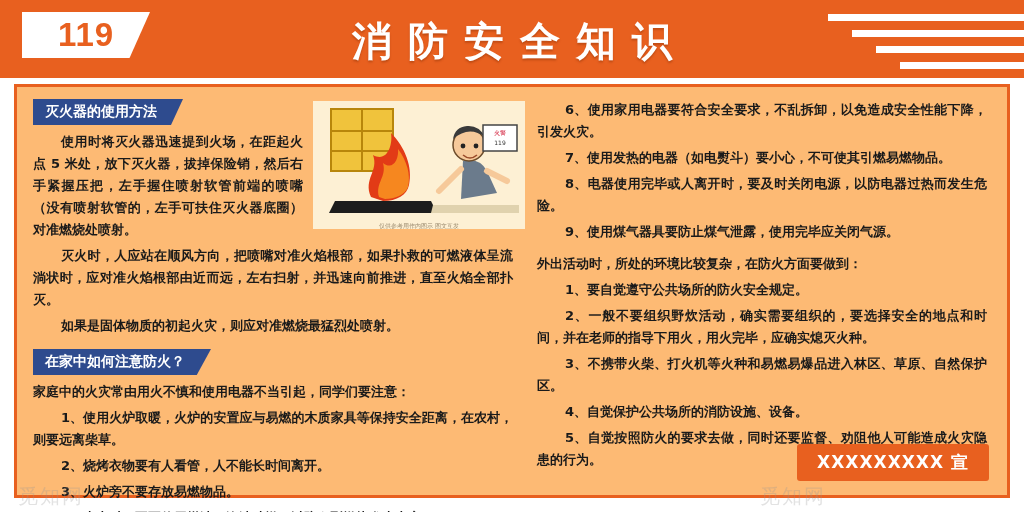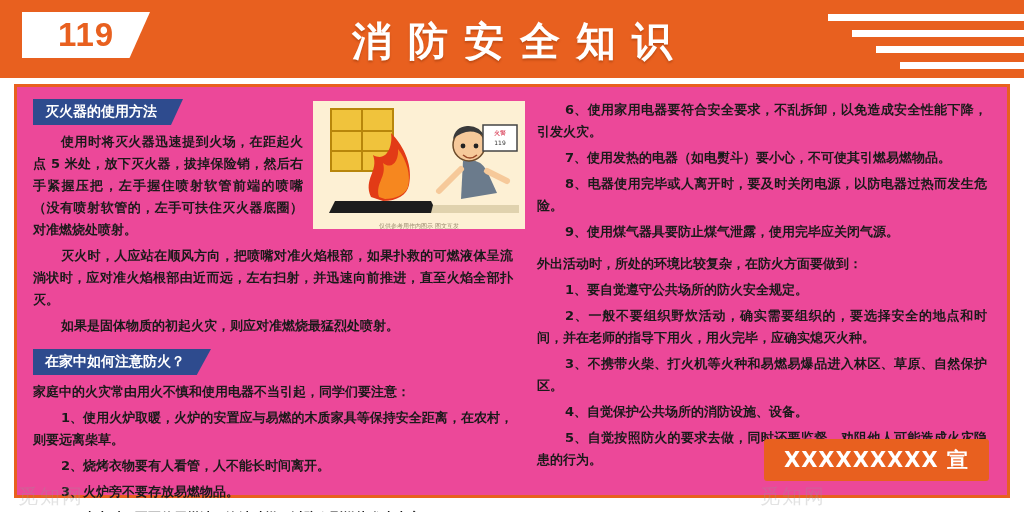--- a/index.html
+++ b/index.html
@@ -83,21 +83,21 @@
   .stripes i:nth-child(3) { width: 148px; margin-left: 52px; }
   .stripes i:nth-child(4) { width: 124px; margin-left: 76px; }
 
   
   .body-area {
     position: absolute;
     left: 14px;
     top: 84px;
     width: 996px;
     height: 414px;
-    background: #ec4899;
+    background: #fdba74;
     border: 3px solid #e8601f;
     box-sizing: border-box;
   }
   .col {
     position: absolute;
     top: 12px;
     box-sizing: border-box;
   }
   .col-left  { left: 16px;  width: 492px; }
   .col-right { left: 520px; width: 462px; }
@@ -146,21 +146,21 @@
   }
 
   .list-item { text-indent: 28px; }
 
   .stamp {
     position: absolute;
     right: 18px;
     bottom: 14px;
     background: #e8601f;
     color: #ffffff;
-    font-size: 21px;
+    font-size: 17px;
     font-weight: bold;
     padding: 7px 20px;
     border-radius: 3px;
     letter-spacing: 1px;
     font-family: "DejaVu Sans", sans-serif;
   }
   .wm {
     position: absolute;
     font-size: 20px;
     color: rgba(150,150,150,.28);

